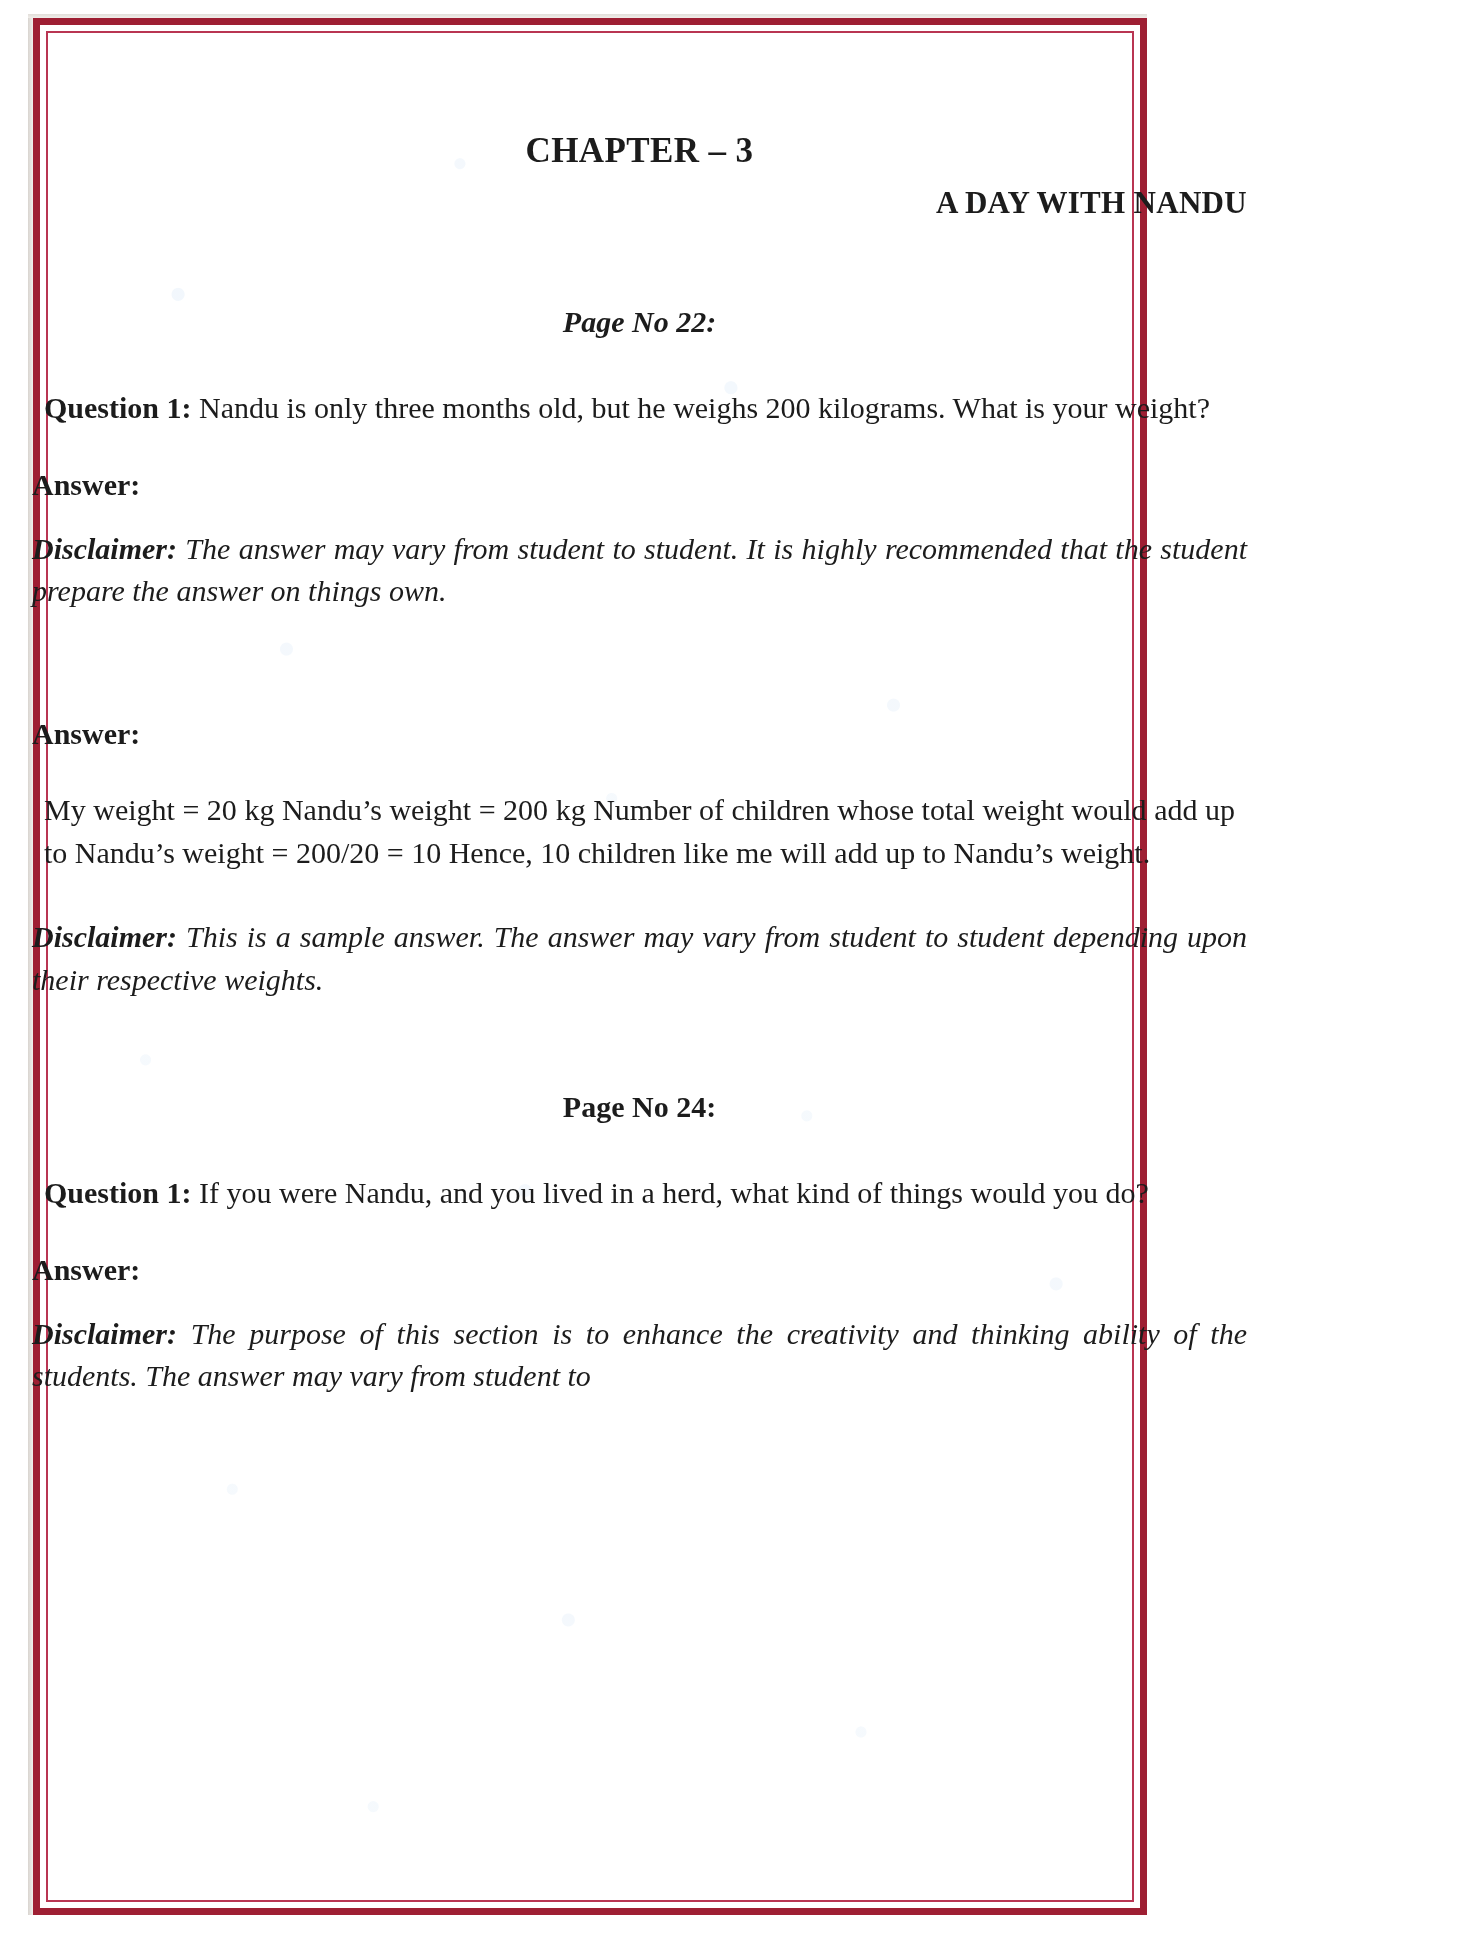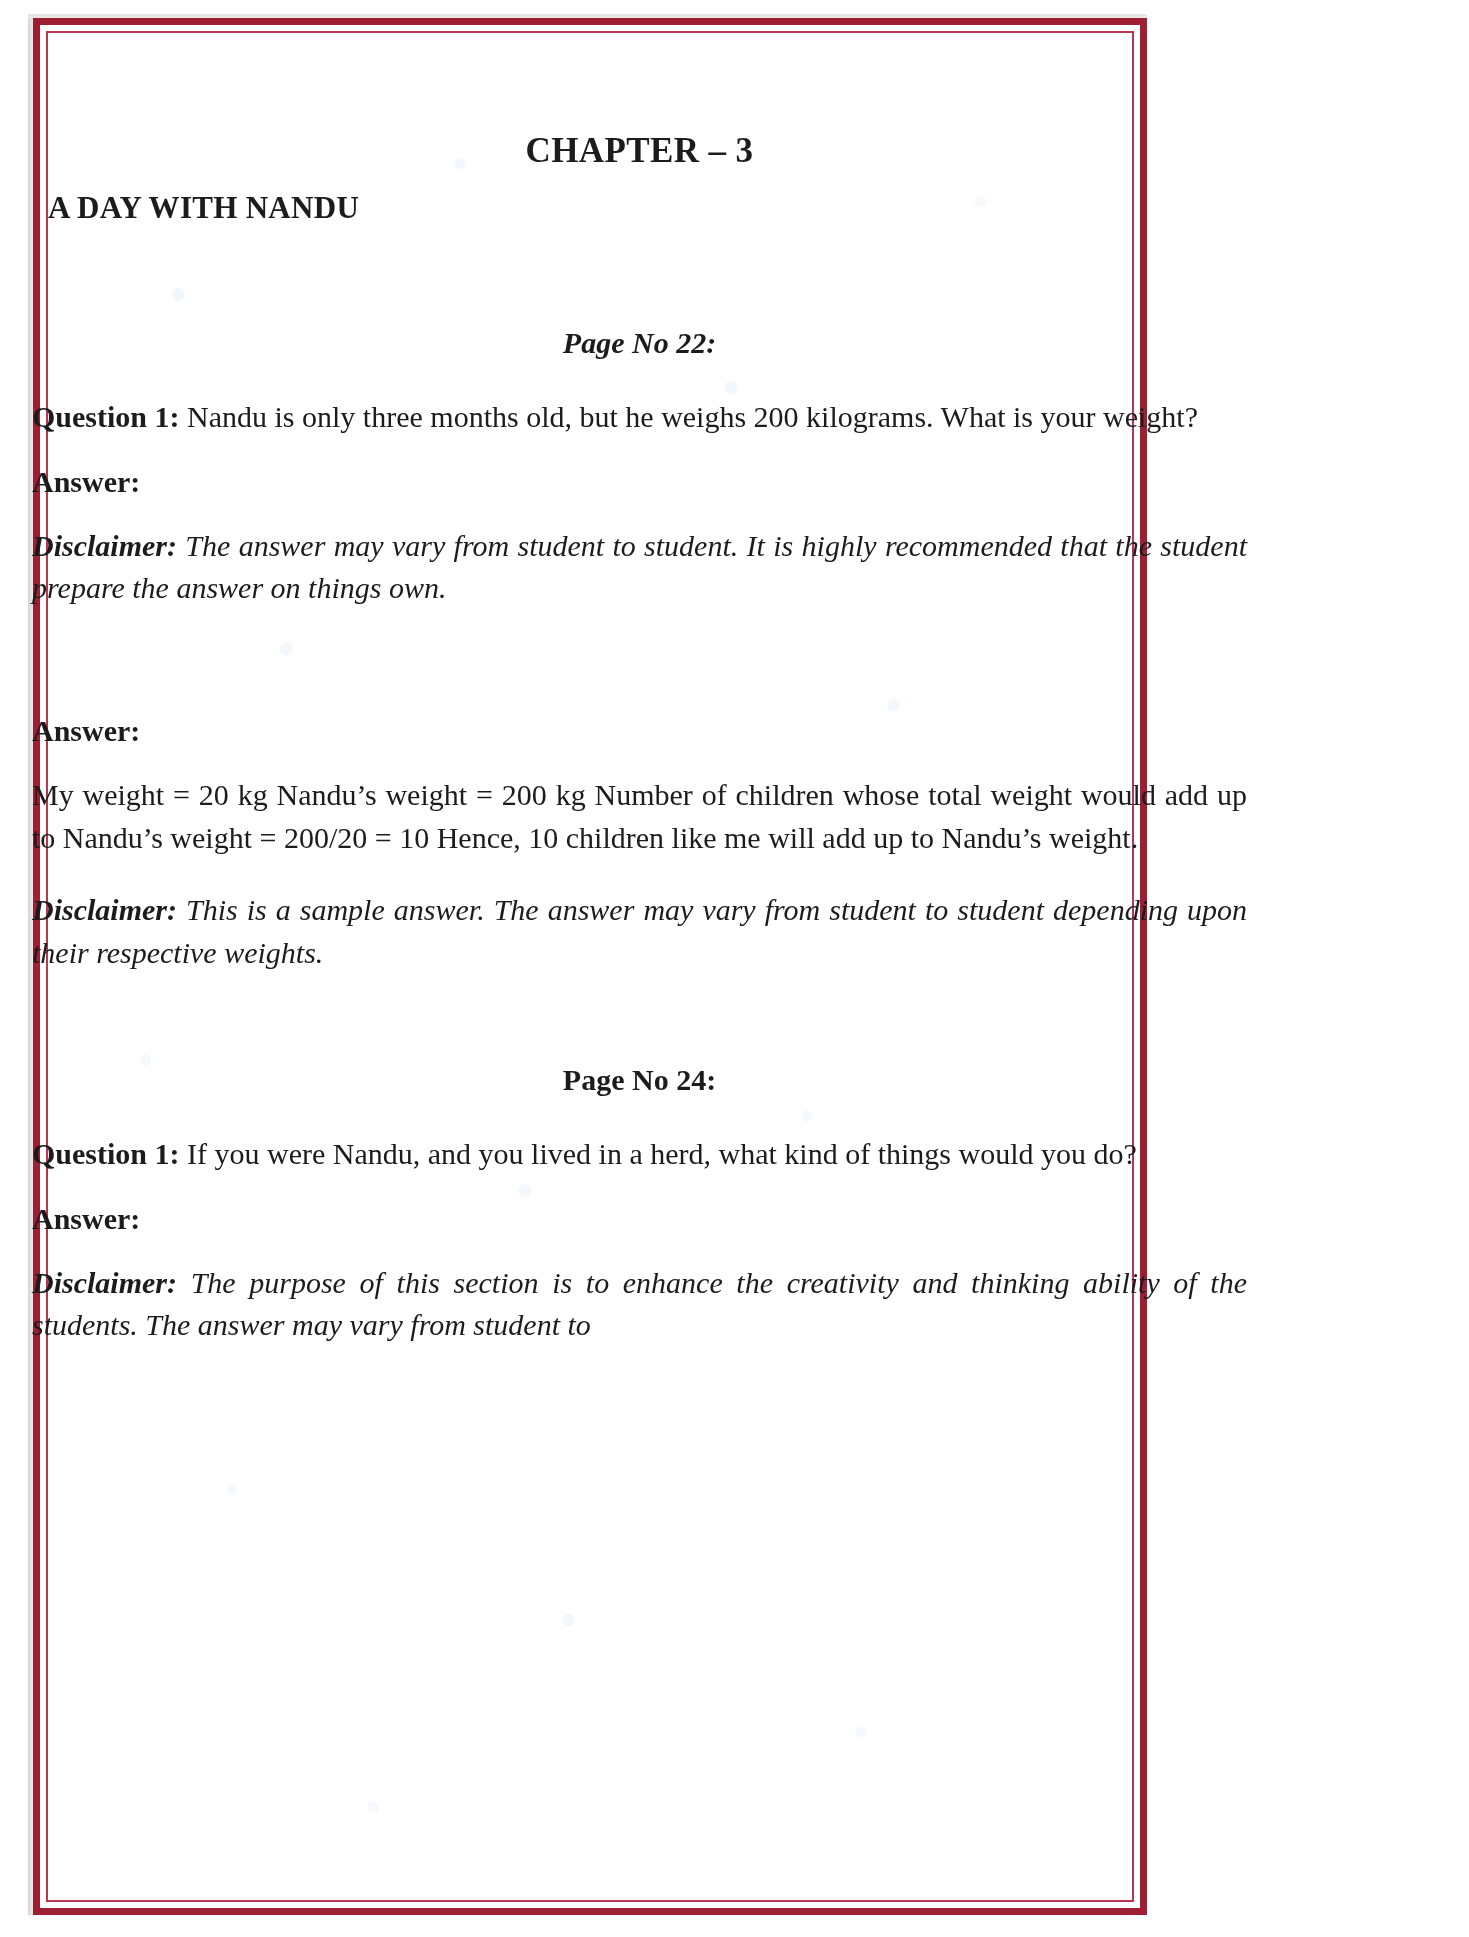--- a/index.html
+++ b/index.html
@@ -96,40 +96,40 @@
     font-size: 35px;
     font-weight: bold;
     text-align: center;
     letter-spacing: .4px;
     margin: 0 0 11px 0;
     line-height: 1.22;
   }
   h2.chapter-name {
     font-size: 31px;
     font-weight: bold;
-    text-align: left;
+    text-align: right;
     letter-spacing: .3px;
-    margin: 16px;
+    margin: 0;
     line-height: 1.24;
   }
 
   .page-heading {
     font-size: 30px;
     font-weight: bold;
     text-align: center;
     margin: 0;
     line-height: 1.3;
   }
   .ph-first { padding-top: 80px; font-style: italic; }
   .ph-second { padding-top: 86px; }
 
   p.body {
     font-size: 30px;
     line-height: 1.42;
-    margin: 0;
+    margin: 12px;
     text-align: justify;
     text-justify: inter-word;
     hyphens: none;
   }
 
   .q-lead { font-weight: bold; }
   .answer-label { font-weight: bold; font-size: 30px; }
 
   p.disclaimer {
     font-size: 30px;

